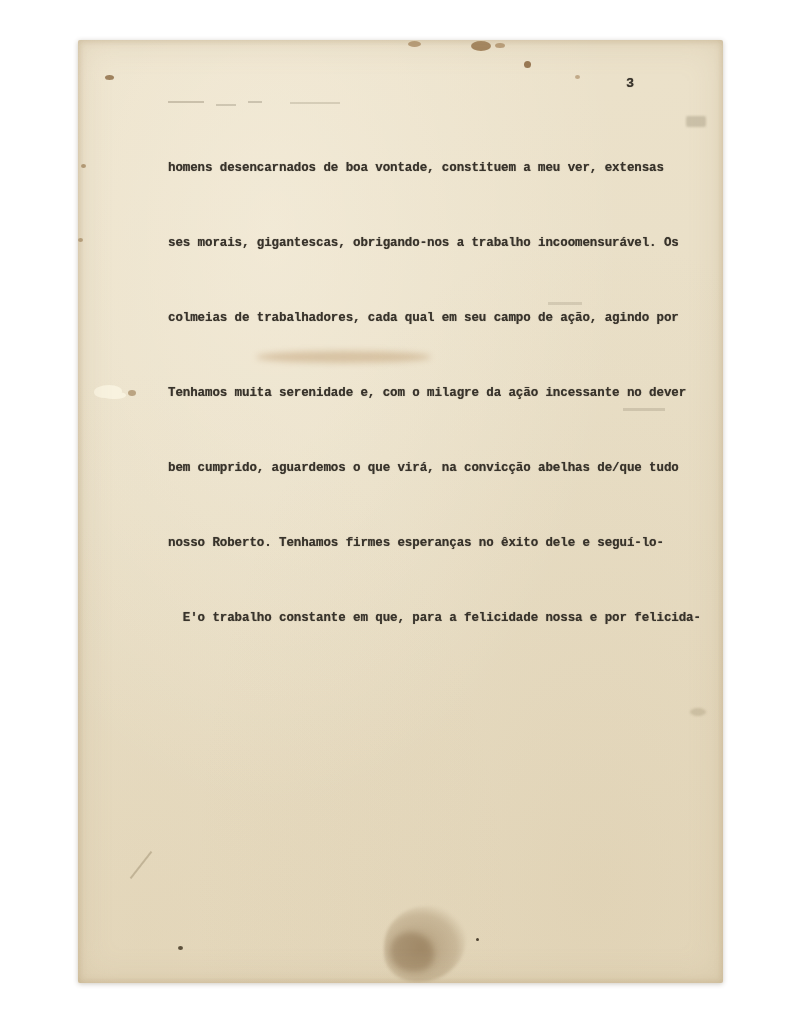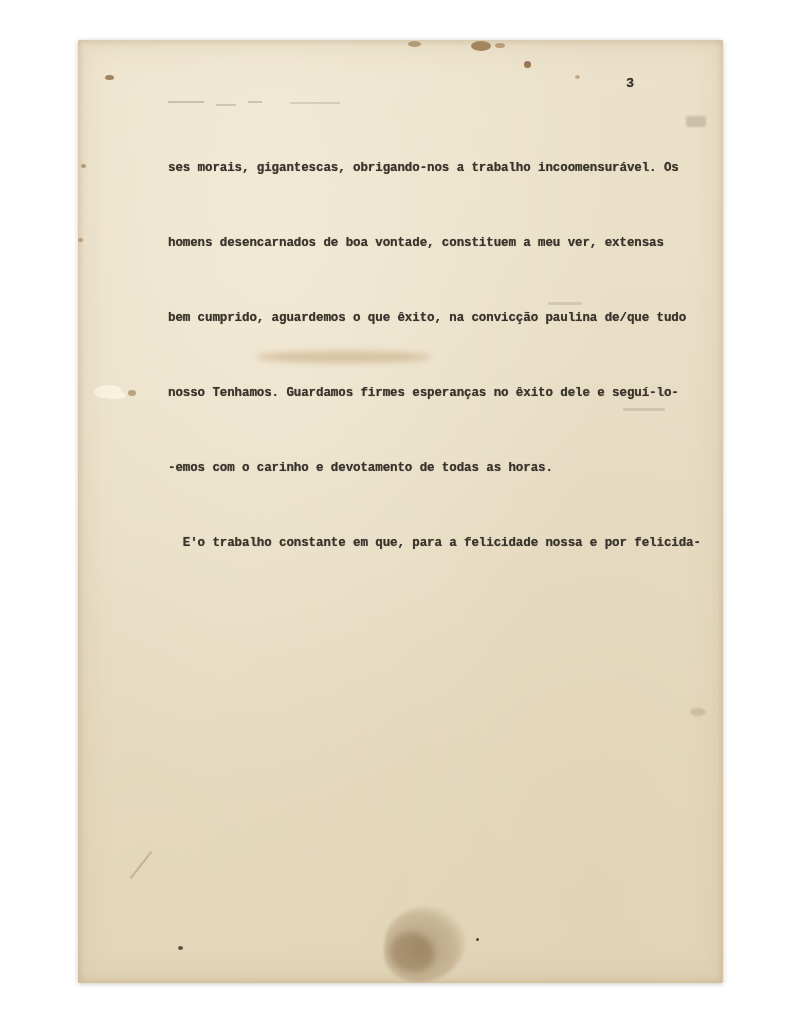--- a/index.html
+++ b/index.html
@@ -86,25 +86,26 @@
 
   <div class="stain" style="left:306px;top:866px;width:82px;height:76px;background:radial-gradient(ellipse at 45% 55%, rgba(136,108,70,0.50), rgba(136,108,70,0.28) 55%, transparent 75%);border-radius:55% 45% 60% 40%;filter:blur(1.5px);"></div>
   <div class="stain" style="left:312px;top:892px;width:44px;height:40px;background:rgba(120,92,56,0.35);border-radius:50% 60% 45% 55%;filter:blur(3px);"></div>
 
   <div class="speck" style="left:100px;top:906px;width:5px;height:4px;background:rgba(58,46,28,0.8);border-radius:50%;"></div>
   <div class="speck" style="left:398px;top:898px;width:3px;height:3px;background:rgba(50,40,25,0.85);border-radius:50%;"></div>
 
   <div class="ghost" style="left:62px;top:808px;width:2px;height:34px;background:rgba(150,135,105,0.45);transform:rotate(38deg);filter:blur(0.4px);"></div>
 
   <div class="text-block">
+    <div class="ln">homens desencarnados de boa vontade, constituem a meu ver, extensas</div>
     <div class="ln">ses morais, gigantescas, obrigando-nos a trabalho incoomensurável. Os</div>
-    <div class="ln">homens desencarnados de boa vontade, constituem a meu ver, extensas</div>
-    <div class="ln">bem cumprido, aguardemos o que êxito, na convicção paulina de/que tudo</div>
-    <div class="ln">nosso Tenhamos. Guardamos firmes esperanças no êxito dele e seguí-lo-</div>
-    <div class="ln">-emos com o carinho e devotamento de todas as horas.</div>
+    <div class="ln">colmeias de trabalhadores, cada qual em seu campo de ação, agindo por</div>
+    <div class="ln">Tenhamos muita serenidade e, com o milagre da ação incessante no dever</div>
+    <div class="ln">bem cumprido, aguardemos o que virá, na convicção abelhas de/que tudo</div>
+    <div class="ln">nosso Roberto. Tenhamos firmes esperanças no êxito dele e seguí-lo-</div>
     <div class="ln">  E'o trabalho constante em que, para a felicidade nossa e por felicida-</div>
     
     
     
     
     
     
     
     
     

